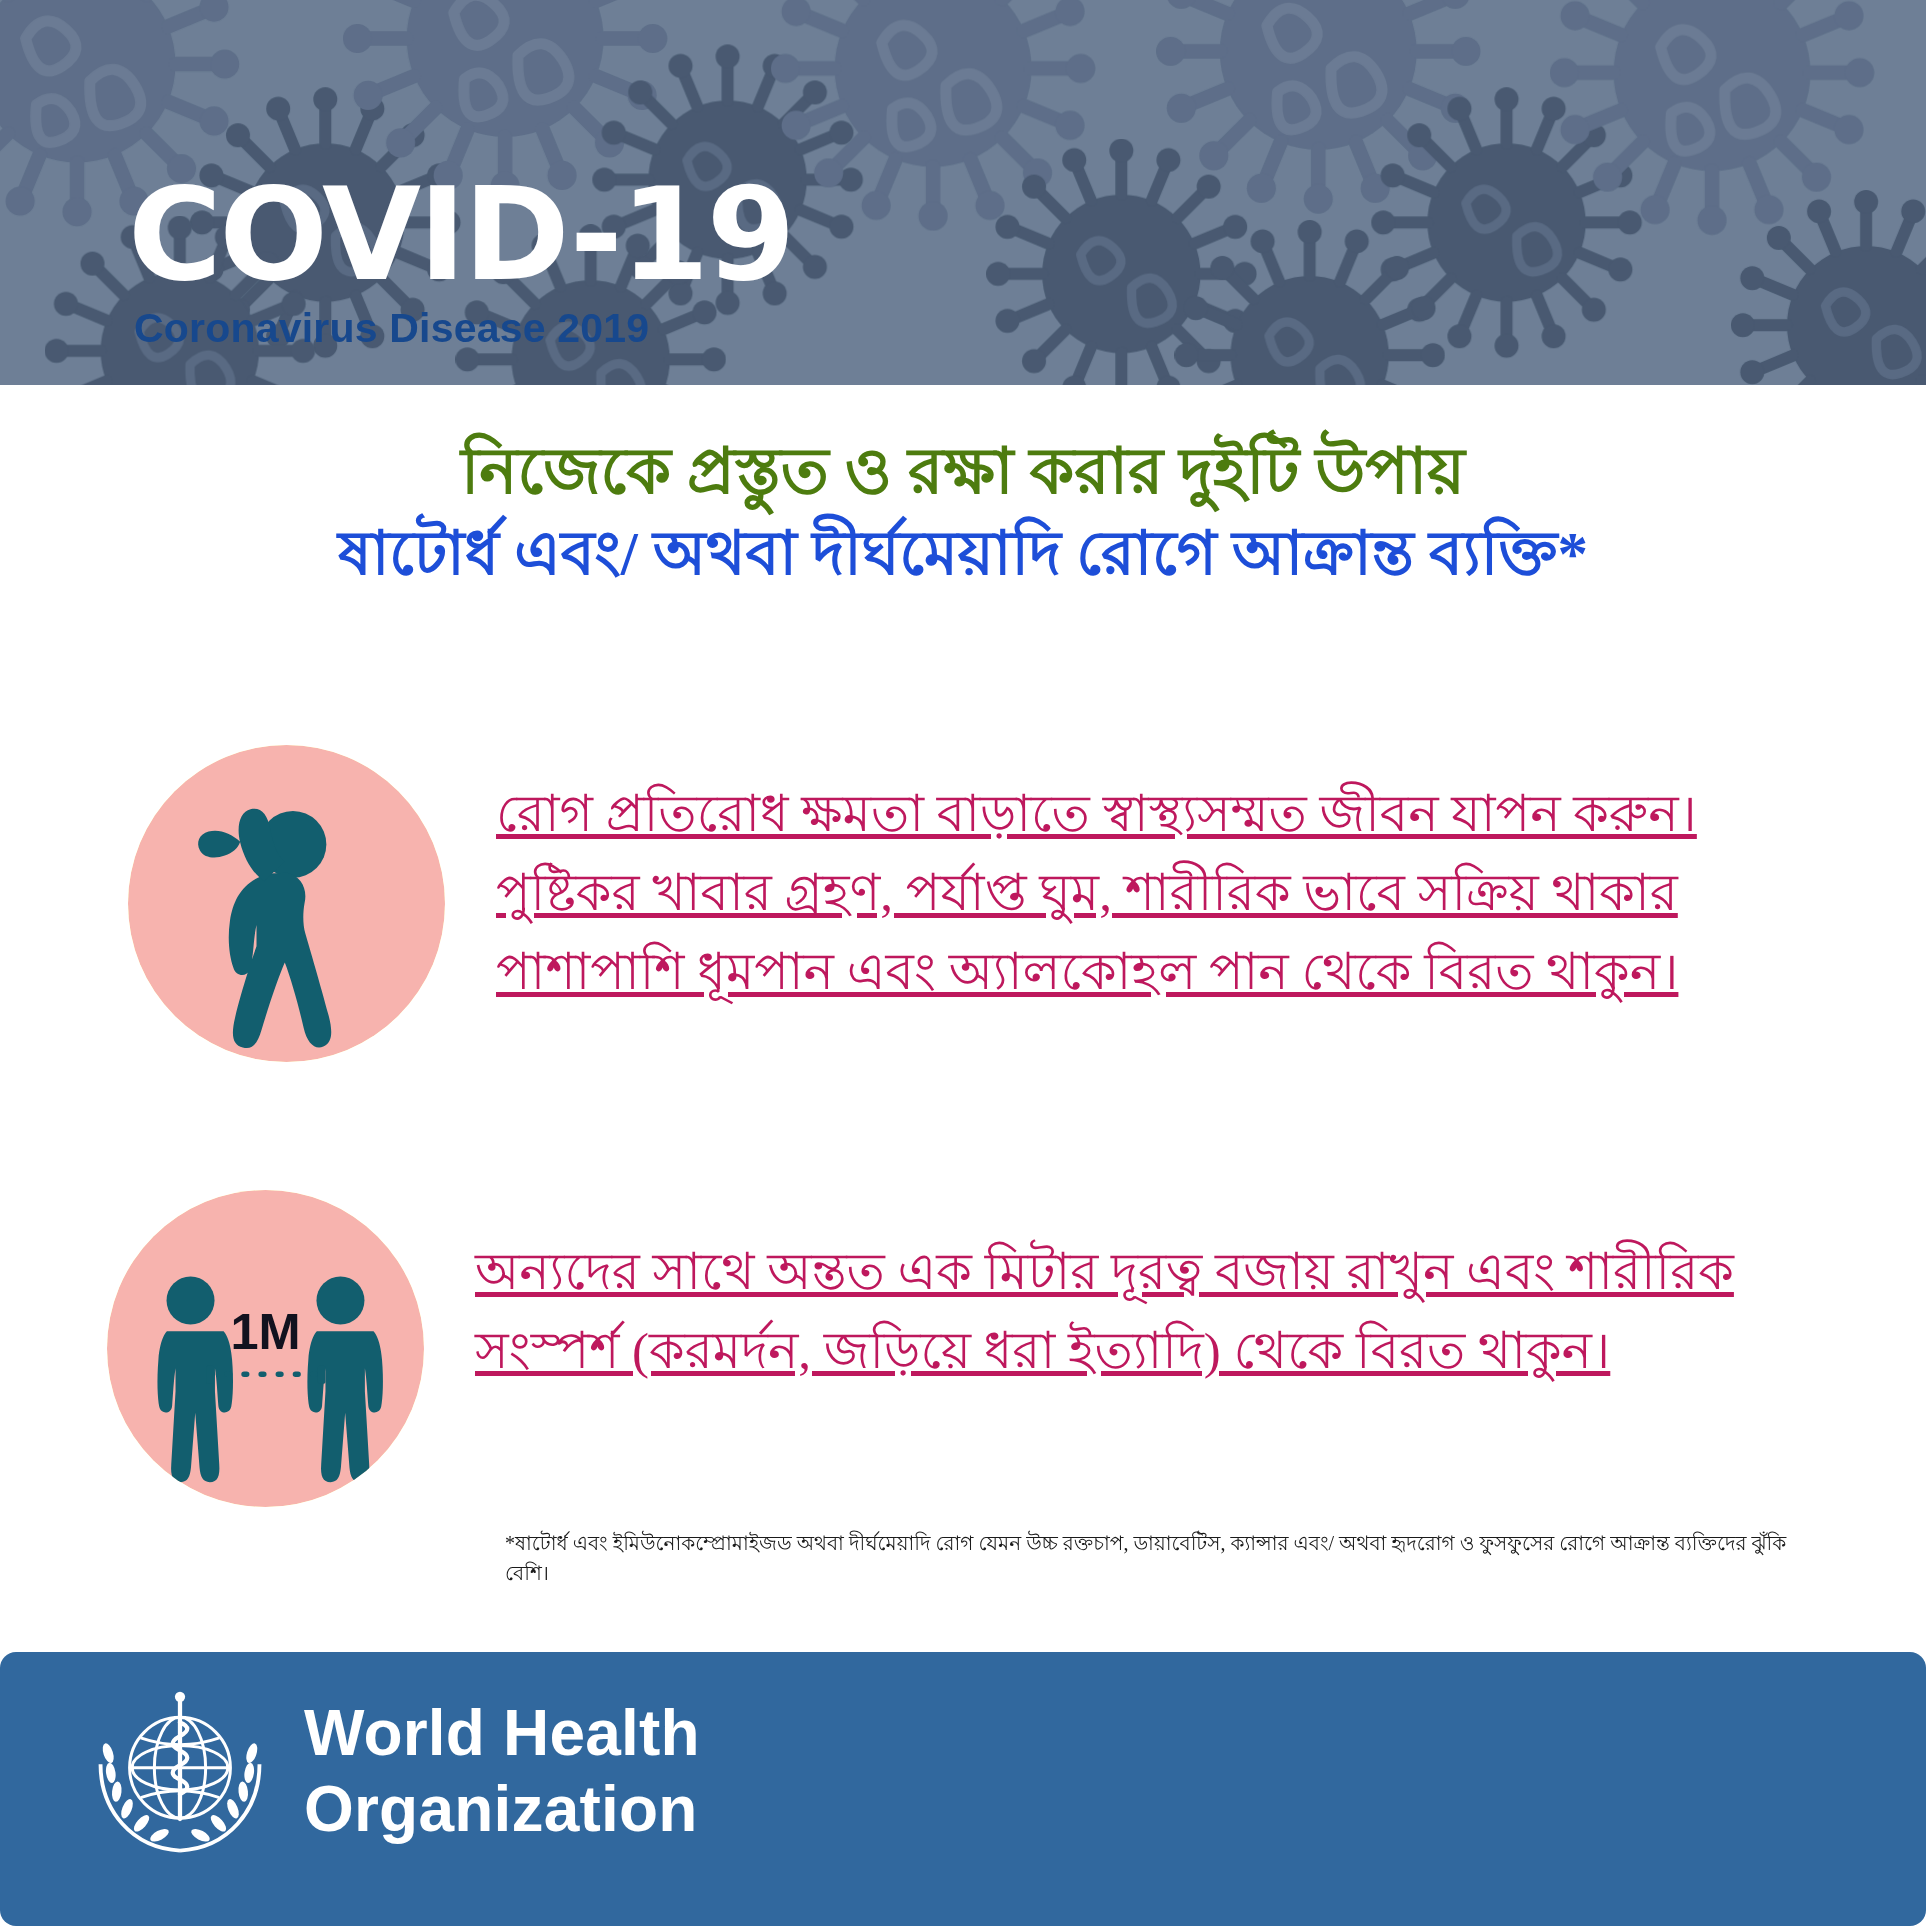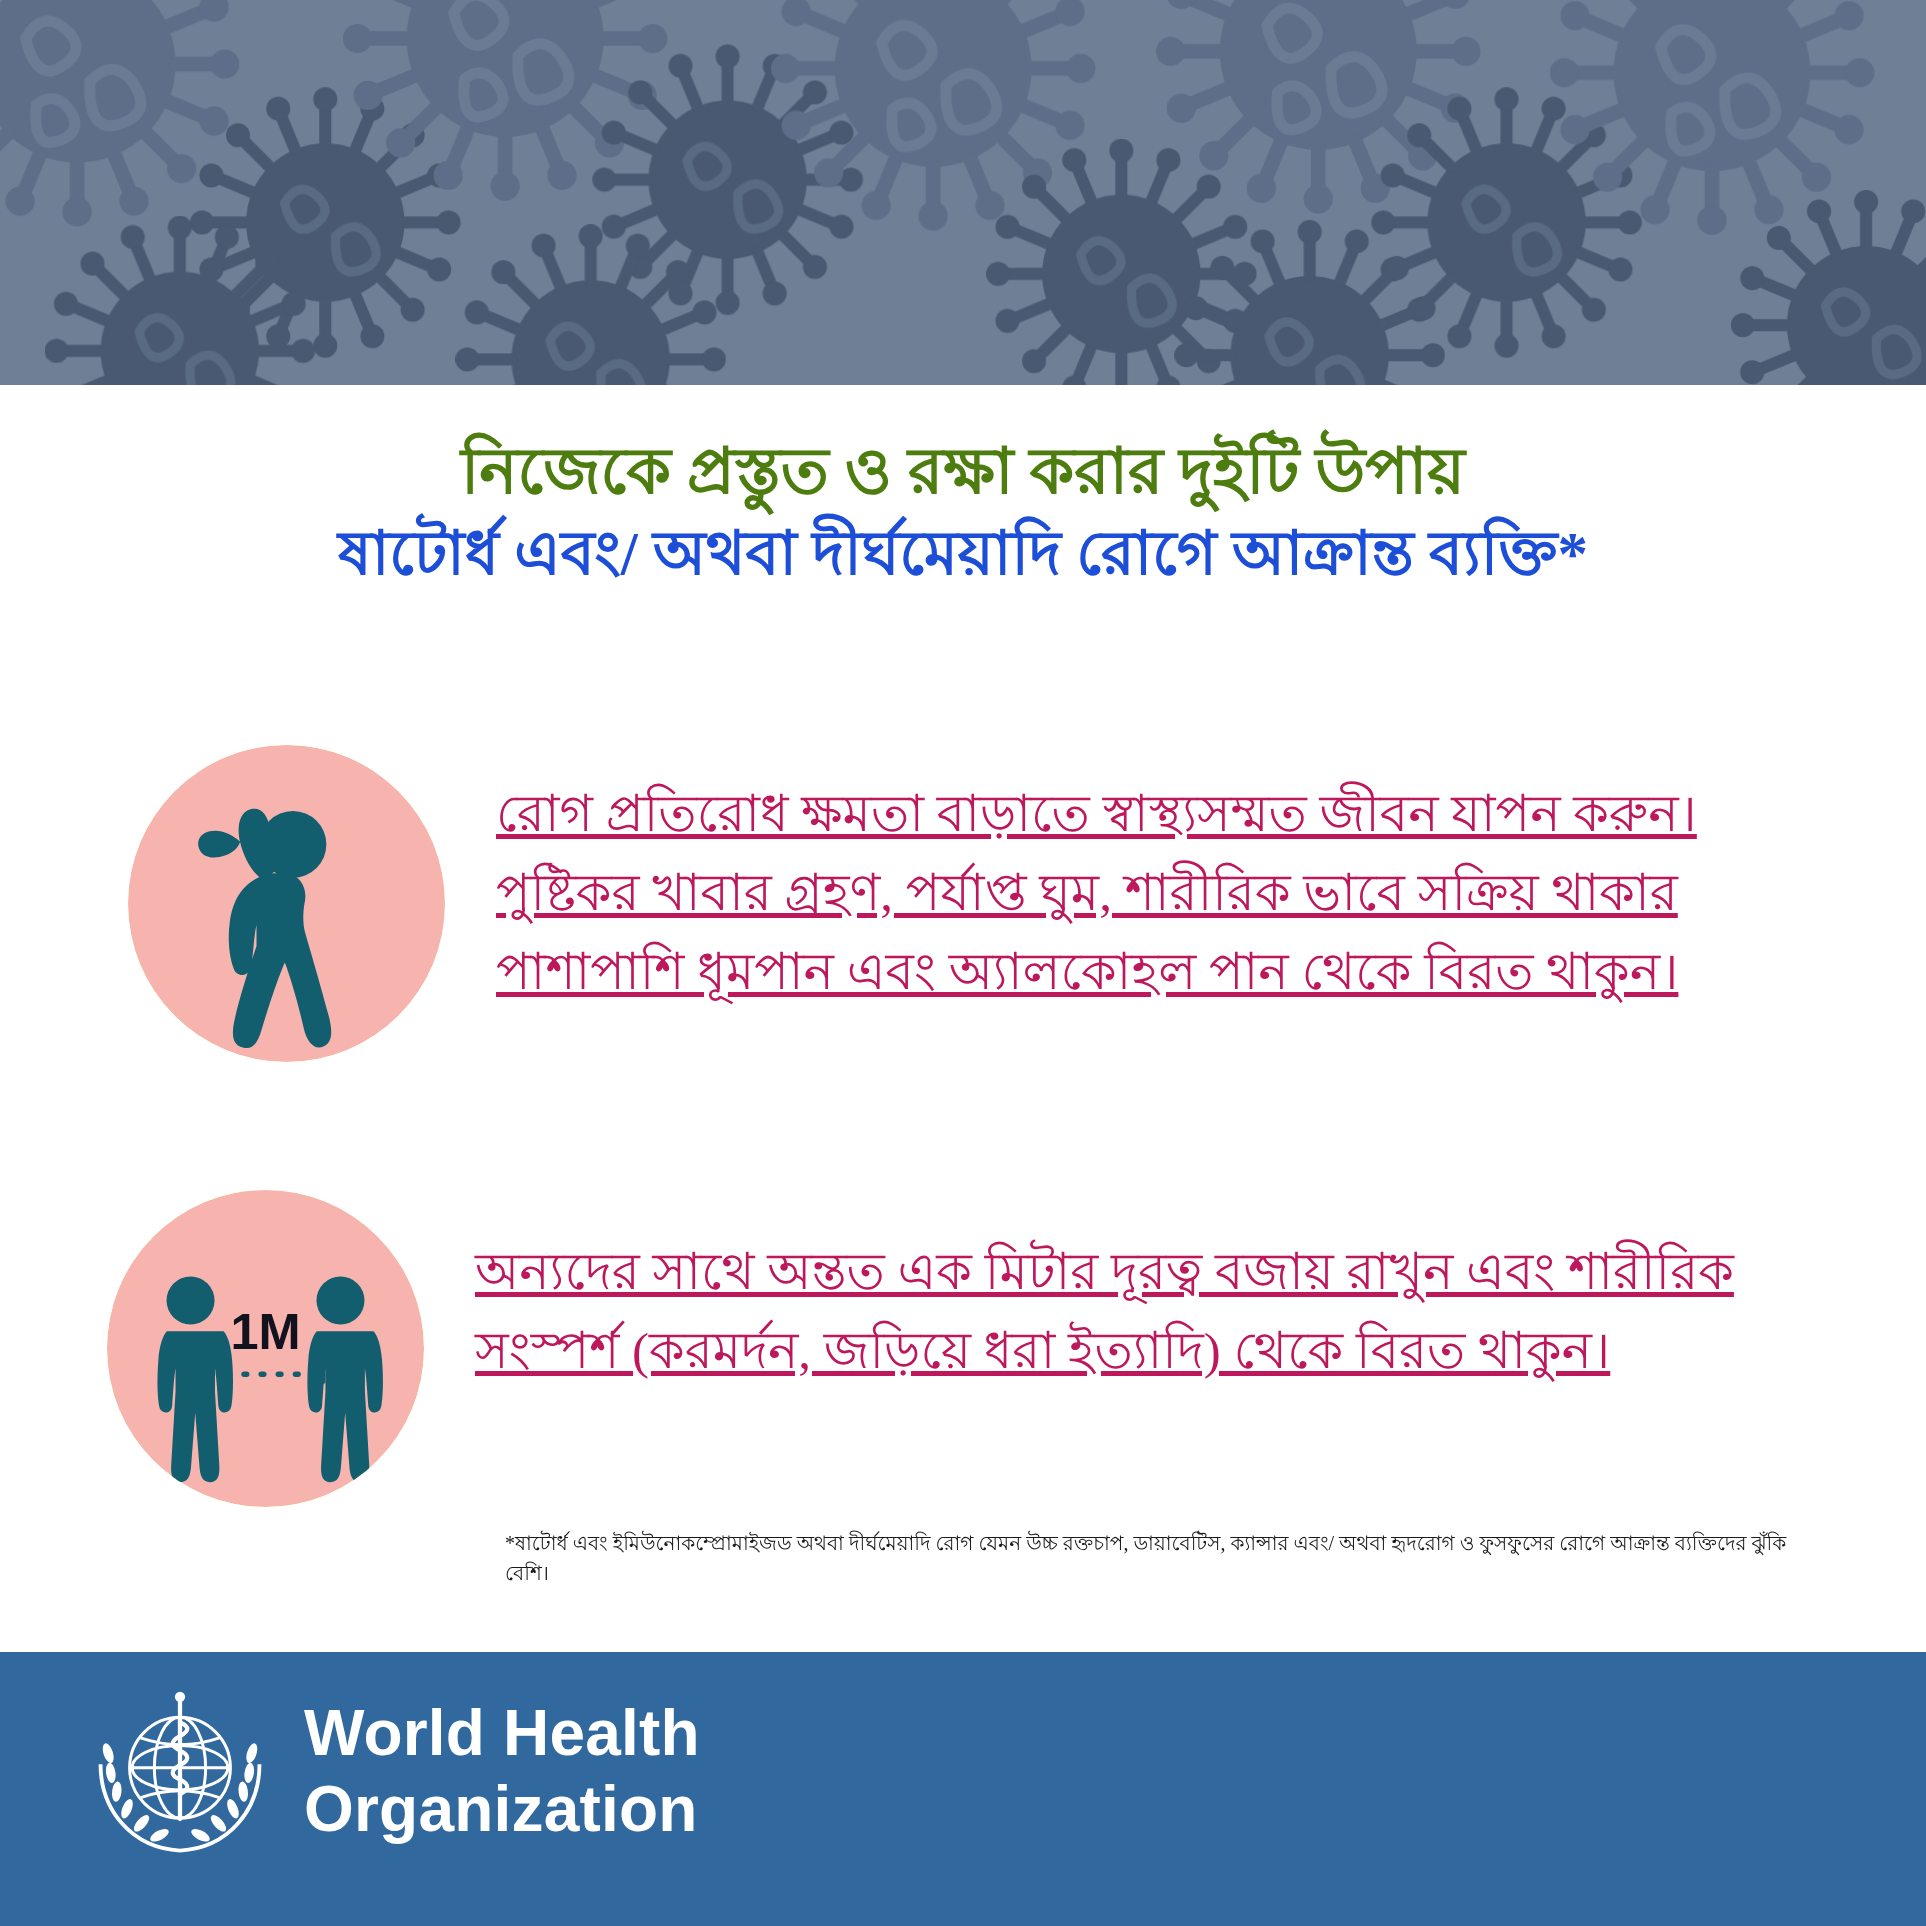--- a/index.html
+++ b/index.html
@@ -134,20 +134,21 @@
   }
 
   
   .who-bar {
     position: absolute;
     left: 0;
     bottom: 0;
     width: 1926px;
     height: 274px;
     background: #31689e;
+    border-radius: 16px;
   }
   .who-inner {
     position: absolute;
     left: 86px;
     top: 26px;
     display: flex;
     align-items: center;
   }
   .who-logo {
     flex: 0 0 auto;
@@ -274,20 +275,24 @@
         <use href="#virusA" x="3080" y="120"></use>
         <use href="#virusB" x="3520" y="520"></use>
         <use href="#virusA" x="4000" y="170"></use>
         <use href="#virusB" x="420" y="820"></use>
         <use href="#virusB" x="1380" y="840"></use>
         <use href="#virusB" x="3060" y="830"></use>
         <use href="#virusB" x="4360" y="760"></use>
       </g>
     </svg>
 
+    <div class="header-text">
+      <div class="covid-title">COVID-19</div>
+      <div class="covid-sub">Coronavirus Disease 2019</div>
+    </div>
   </div>
 
   <div class="headline-block">
     <div class="headline-red">নিজেকে প্রস্তুত ও রক্ষা করার দুইটি উপায়</div>
     <div class="headline-teal">ষাটোর্ধ এবং/ অথবা দীর্ঘমেয়াদি রোগে আক্রান্ত ব্যক্তি*</div>
   </div>
 
   <div class="row row-1">
     <div class="icon-circle">
       <svg viewBox="0 0 740 740" width="317" height="317" aria-hidden="true">

